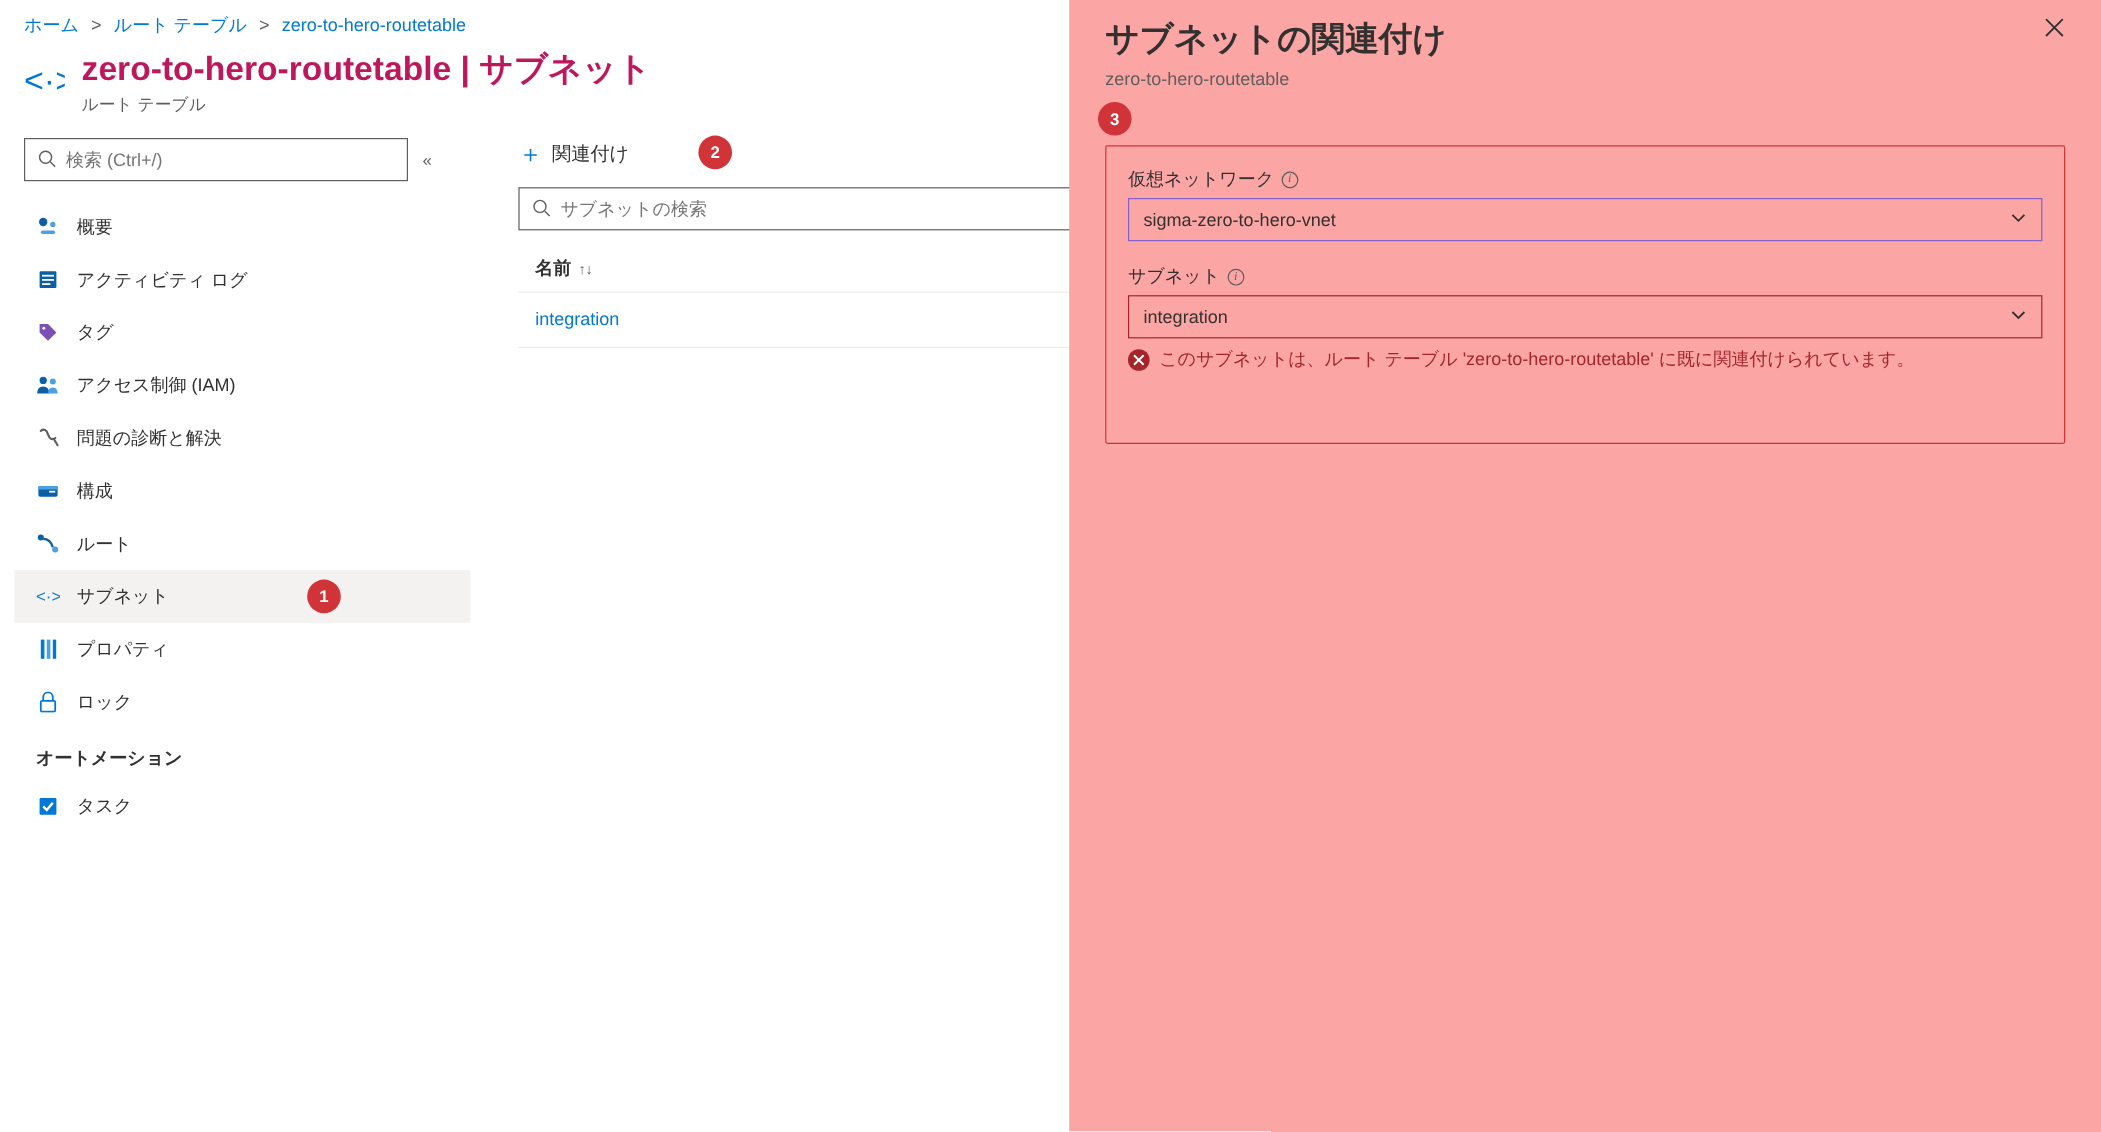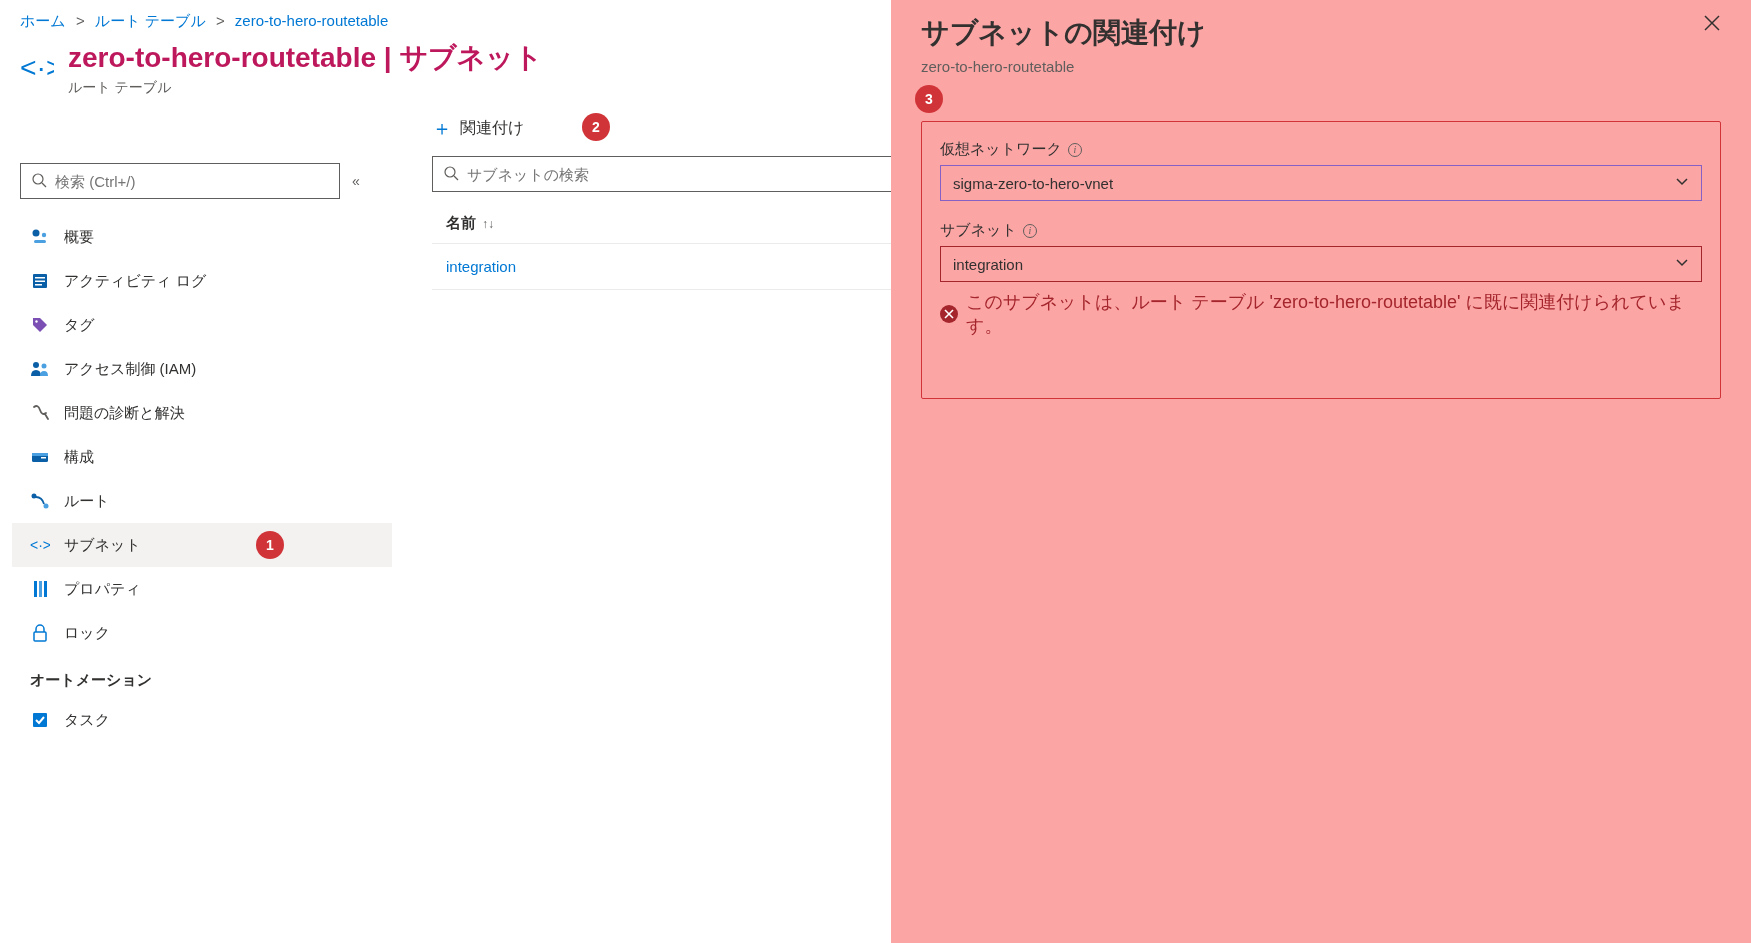--- a/index.html
+++ b/index.html
@@ -46,21 +46,20 @@
     margin-top: 2px;
   }
   .main-cols {
     display: flex;
     padding: 14px 0 0 12px;
   }
   .sidebar {
     width: 380px;
     flex-shrink: 0;
     padding-right: 0px;
-    margin-top: 48px;
   }
   .search-row {
     display: flex;
     align-items: center;
     gap: 12px;
     padding: 0 0 16px 0;
   }
   .search-box {
     flex: 1;
     border: 1px solid #605e5c;
@@ -261,21 +260,21 @@
     border-color: #a4262c;
     margin-bottom: 8px;
   }
   .chevron {
     font-size: 12px;
   }
   .error-row {
     display: flex;
     align-items: center;
     gap: 8px;
-    font-size: 18px;
+    font-size: 15px;
     color: #a4262c;
   }
   .error-icon {
     width: 18px;
     height: 18px;
     background: #a4262c;
     border-radius: 50%;
     color: #fff;
     display: flex;
     align-items: center;

